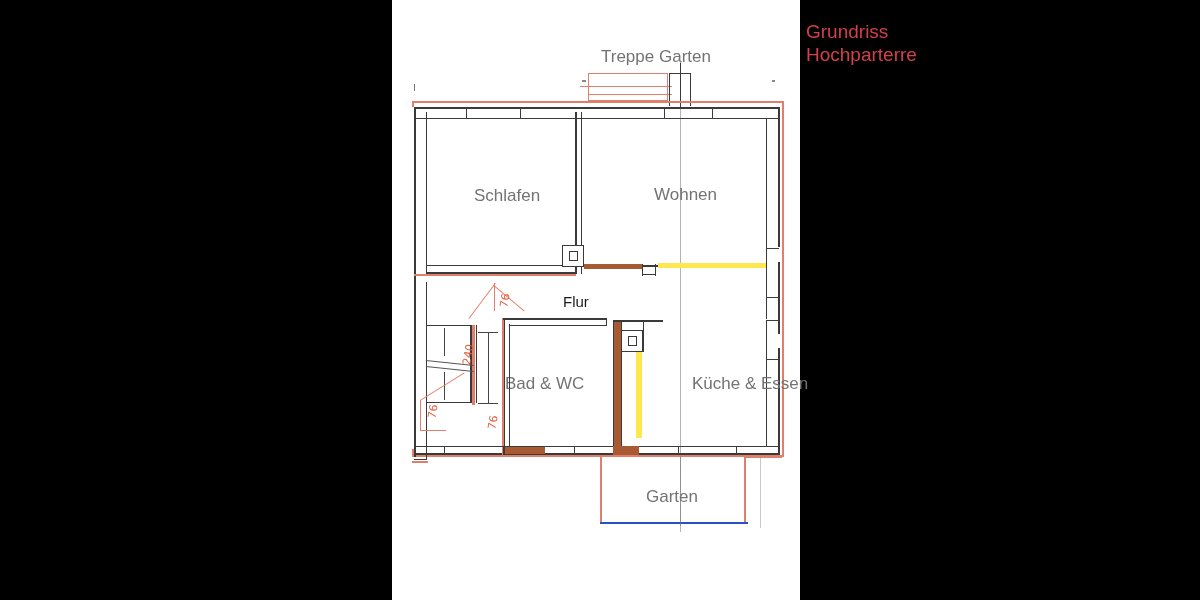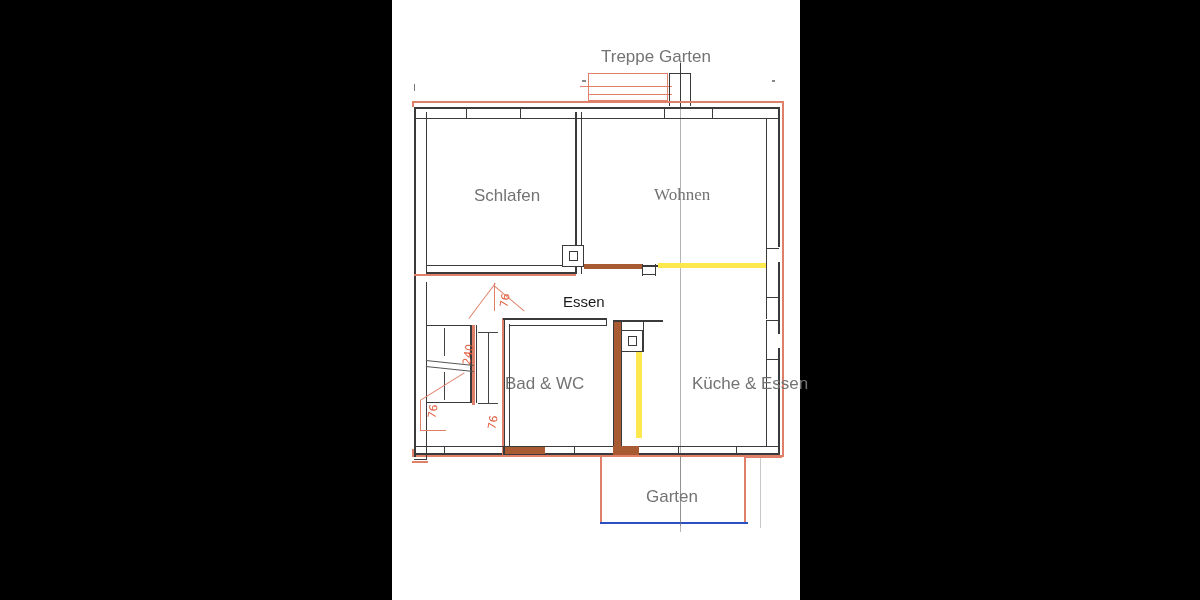--- a/index.html
+++ b/index.html
@@ -51,20 +51,24 @@
   .dimcap{position:absolute;background:#444;height:1px;}
   .sq{position:absolute;border:1px solid #3a3a3a;background:#fff;box-sizing:border-box;}
 </style>
 </head>
 <body>
 
 <div id="stage">
 
   <div id="paper">
 
+    <div id="title" class="txt">
+      <div>Grundriss</div>
+      <div>Hochparterre</div>
+    </div>
 
     <div class="ctr" style="left:288px;top:62px;width:1px;height:470px;opacity:.55;"></div>
 
     <div class="txt room" style="left:209px;top:47px;">Treppe Garten</div>
 
     <div class="redl" style="left:196px;top:73px;width:80px;height:28px;"></div>
     <div class="red" style="left:188px;top:86px;width:92px;height:1px;"></div>
     <div class="red" style="left:196px;top:94px;width:84px;height:1px;"></div>
     <div class="w" style="left:277px;top:73px;width:1px;height:33px;"></div>
     <div class="w" style="left:298px;top:73px;width:1px;height:33px;"></div>
@@ -105,37 +109,37 @@
     <div class="w" style="left:320px;top:108px;width:1px;height:11px;"></div>
 
     <div class="txt room" style="left:82px;top:186px;">Schlafen</div>
 
     <div class="w" style="left:183px;top:112px;width:2px;height:162px;"></div>
     <div class="w" style="left:189px;top:112px;width:1px;height:162px;"></div>
     <div class="w" style="left:34px;top:272px;width:150px;height:2px;"></div>
     <div class="w" style="left:34px;top:265px;width:150px;height:1px;"></div>
     <div class="red" style="left:22px;top:274px;width:162px;height:2px;"></div>
 
-    <div class="txt room" style="left:262px;top:185px;font-family:Liberation Serif, serif;">Wohnen</div>
+    <div class="txt room" style="left:262px;top:185px;">Wohnen</div>
 
     <div class="w" style="left:190px;top:265px;width:184px;height:2px;"></div>
 
     <div class="sq" style="left:170px;top:245px;width:22px;height:22px;"></div>
     <div class="sq" style="left:177px;top:251px;width:9px;height:10px;"></div>
 
     <div class="brown" style="left:192px;top:264px;width:58px;height:5px;"></div>
     <div class="w" style="left:250px;top:264px;width:1px;height:12px;"></div>
     <div class="w" style="left:250px;top:274px;width:14px;height:1px;"></div>
     <div class="w" style="left:263px;top:264px;width:1px;height:12px;"></div>
 
     <div class="yellow" style="left:266px;top:263px;width:108px;height:5px;"></div>
 
     <div class="w" style="left:34px;top:265px;width:1px;height:9px;"></div>
 
-    <div class="txt room-black" style="left:171px;top:293px;">Essen</div>
+    <div class="txt room-black" style="left:171px;top:293px;">Flur</div>
 
     <div class="w" style="left:78px;top:325px;width:2px;height:78px;"></div>
     <div class="w" style="left:84px;top:325px;width:1px;height:78px;"></div>
     <div class="red" style="left:80px;top:325px;width:3px;height:80px;"></div>
 
     <div class="w" style="left:35px;top:325px;width:45px;height:1px;"></div>
     <div class="w" style="left:35px;top:402px;width:45px;height:1px;"></div>
     <div class="stair" style="left:34px;top:360px;width:48px;height:0;transform:rotate(6deg);transform-origin:0 0;"></div>
     <div class="stair" style="left:34px;top:366px;width:48px;height:0;transform:rotate(6deg);transform-origin:0 0;"></div>
 

